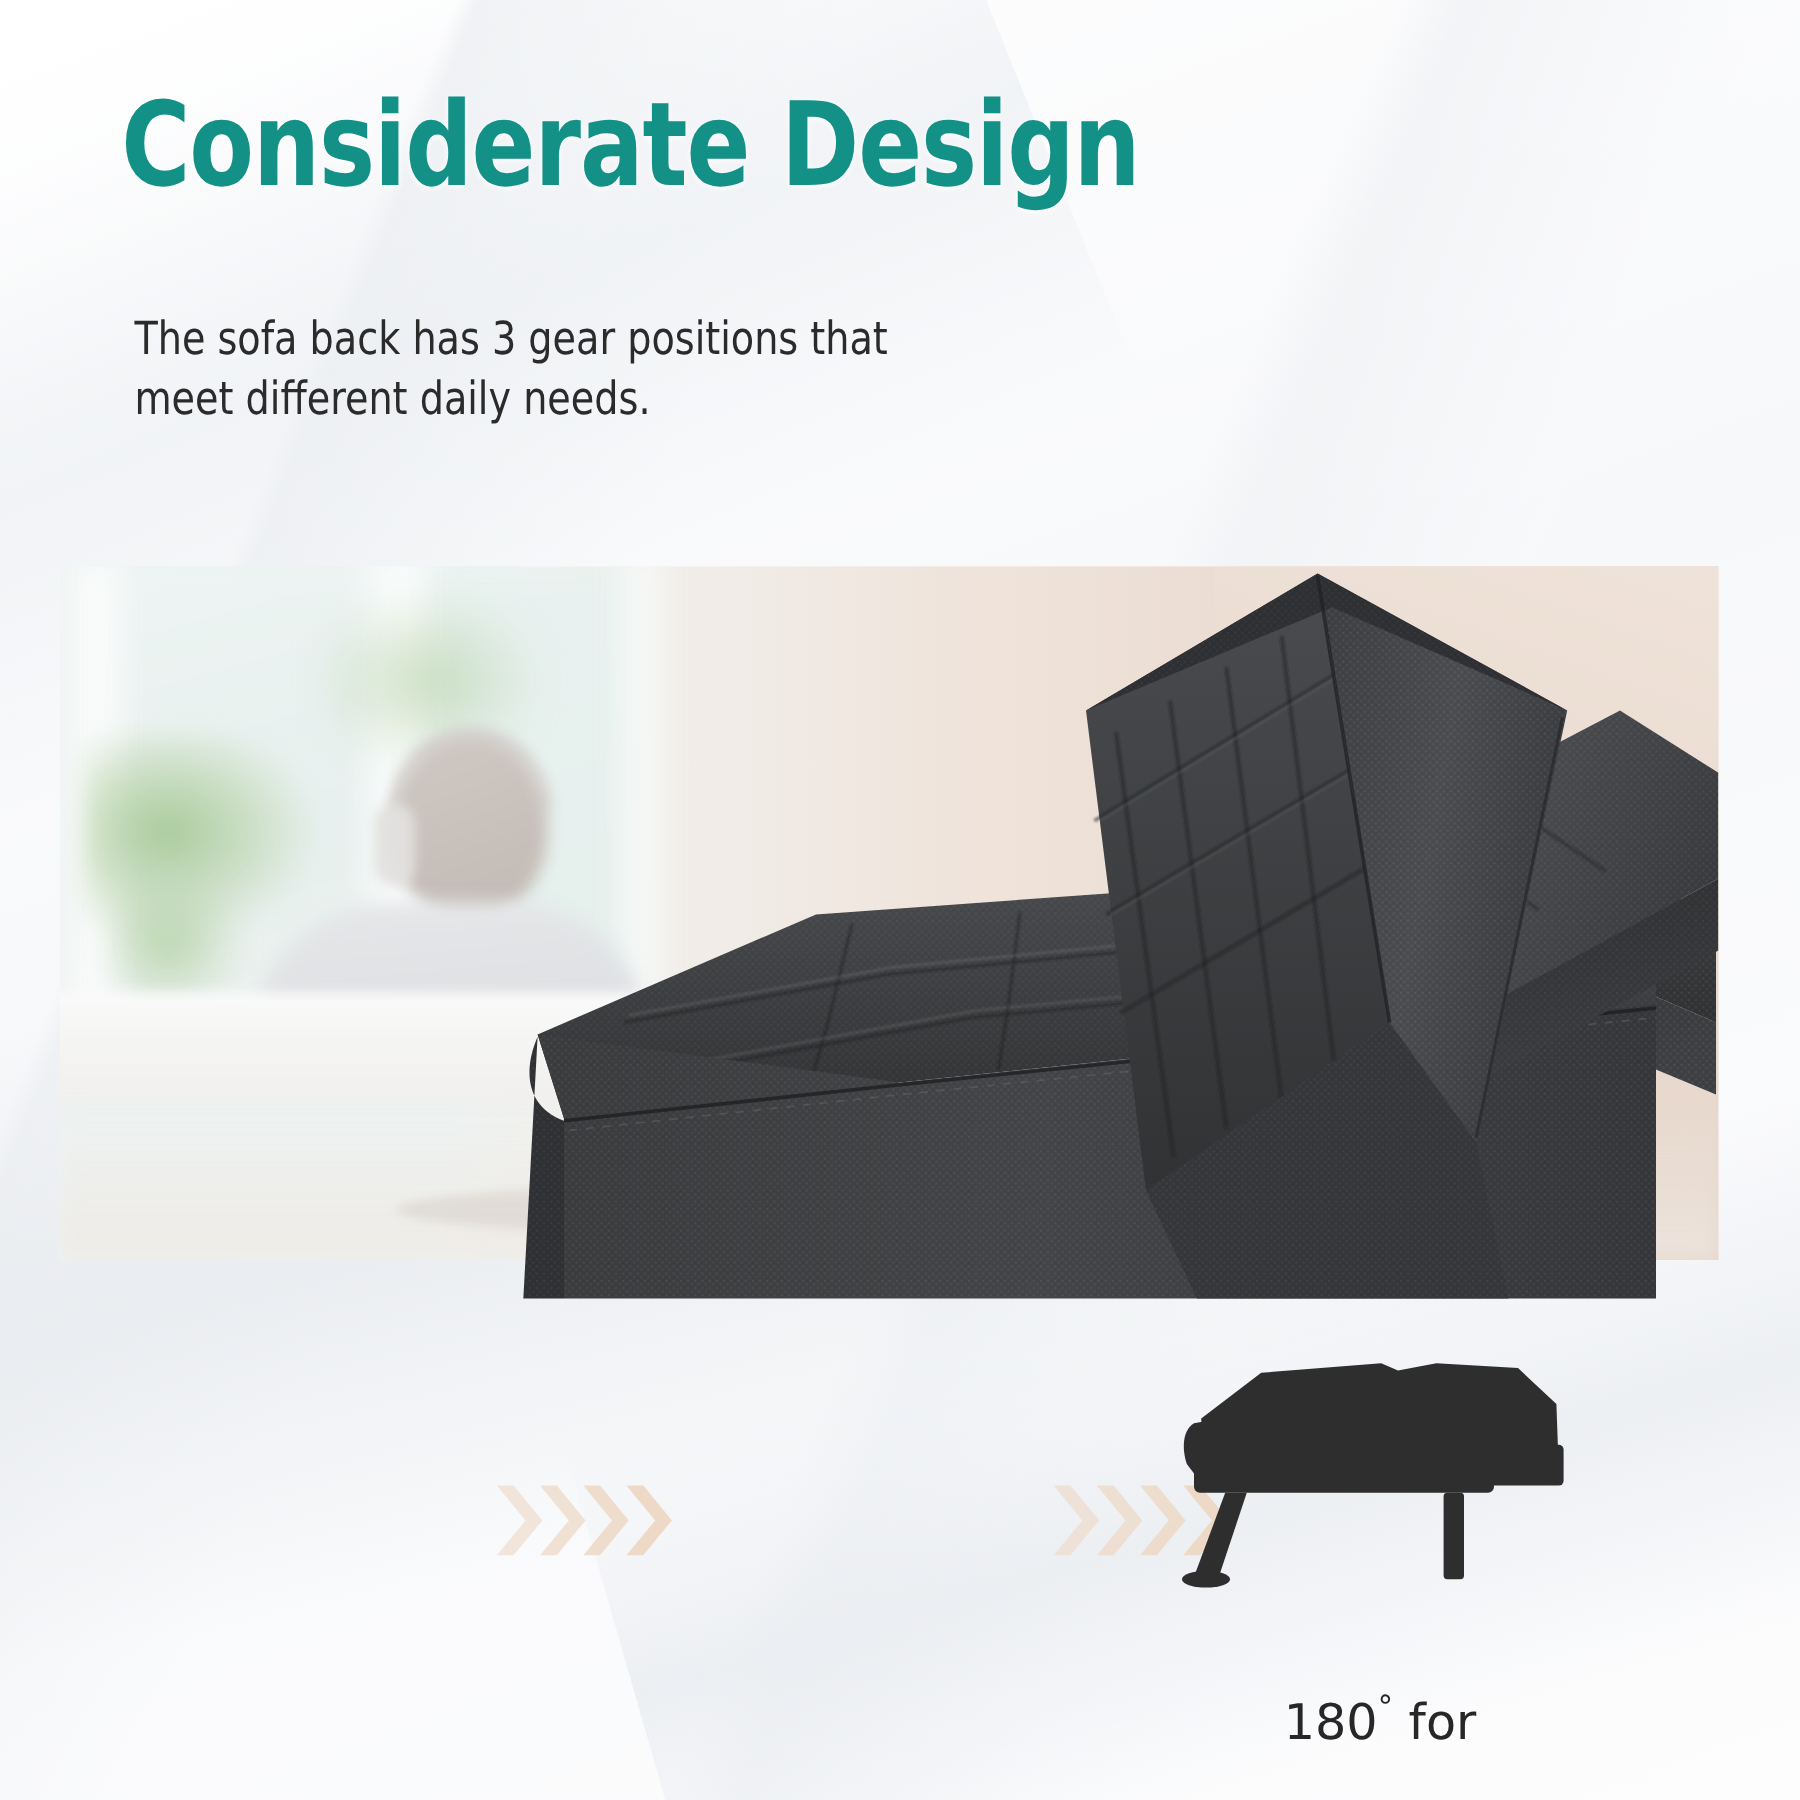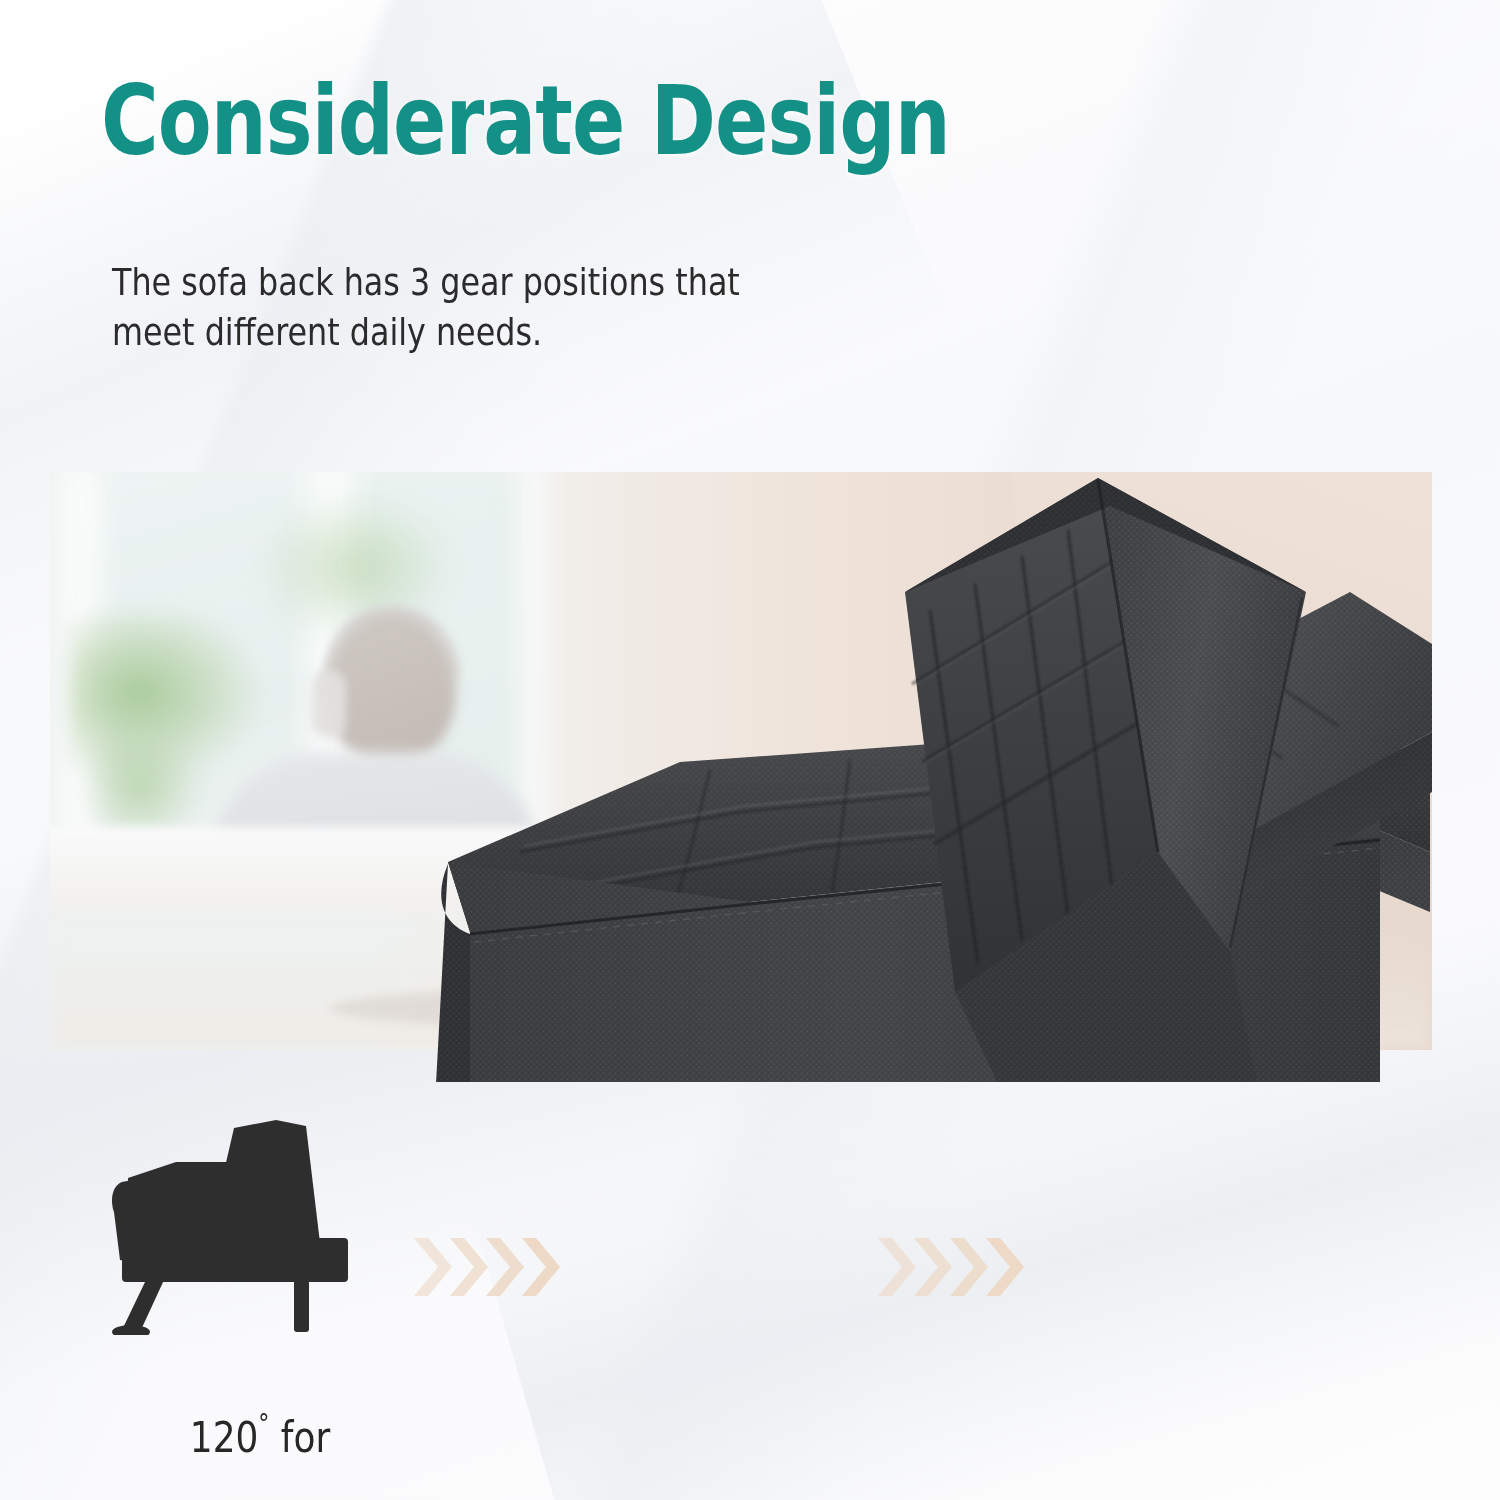--- a/index.html
+++ b/index.html
@@ -356,51 +356,50 @@
     </g>
     <g>
       <path d="M 1122,860 L 1154,860 L 1158,1030 L 1126,1030 Z" fill="url(#chrome)"></path>
       <ellipse cx="1142" cy="1030" rx="16" ry="6" fill="#b6bbbf"></ellipse>
     </g>
   </svg>
 </div>
 
 <div id="stages">
 
-  <div class="stage" id="stage-1">
-    <svg class="stage-svg" width="300" height="215" viewBox="0 0 300 215">
-      <g fill="#2e2e2e">
-        <path d="M 124,8 L 166,0 L 196,6 L 213,148 L 118,150 L 112,60 Z"></path>
-        <path d="M 18,58 L 66,42 L 128,42 L 128,148 L 20,148 Z"></path>
-        <path d="M 12,62 C 2,66 0,80 4,92 L 10,140 L 22,142 L 22,60 Z"></path>
-        <path d="M 118,120 L 216,120 L 238,158 L 14,160 L 12,122 Z"></path>
-        <rect x="12" y="118" width="226" height="44" rx="4"></rect>
-        <path d="M 36,160 L 54,160 L 30,212 L 12,210 Z"></path>
-        <ellipse cx="21" cy="212" rx="19" ry="7"></ellipse>
-        <rect x="184" y="160" width="15" height="52" rx="3"></rect>
-      </g>
-    </svg>
-    <div class="stage-caption">
-      <span>120<span class="deg">°</span> for</span><br>
-      
-    </div>
-  </div>
 
   <svg class="arrows" id="arrows-1" viewBox="0 0 160 70">
     <g fill="#edd9c6">
       <polygon points="2,6 16,6 40,35 16,64 2,64 26,35" opacity="0.62"></polygon>
       <polygon points="38,6 52,6 76,35 52,64 38,64 62,35" opacity="0.76"></polygon>
       <polygon points="74,6 88,6 112,35 88,64 74,64 98,35" opacity="0.88"></polygon>
       <polygon points="110,6 124,6 148,35 124,64 110,64 134,35" opacity="1"></polygon>
     </g>
   </svg>
 
 
   <svg class="arrows" id="arrows-2" viewBox="0 0 160 70">
     <g fill="#edd9c6">
       <polygon points="2,6 16,6 40,35 16,64 2,64 26,35" opacity="0.62"></polygon>
       <polygon points="38,6 52,6 76,35 52,64 38,64 62,35" opacity="0.76"></polygon>
       <polygon points="74,6 88,6 112,35 88,64 74,64 98,35" opacity="0.88"></polygon>
       <polygon points="110,6 124,6 148,35 124,64 110,64 134,35" opacity="1"></polygon>
     </g>
   </svg>
 
+  <div class="stage" id="stage-3">
+    <svg class="stage-svg" width="330" height="215" viewBox="0 0 330 215">
+      <g fill="#2e2e2e">
+        <path d="M 16,62 L 66,24 L 166,16 L 180,22 L 212,16 L 280,20 L 312,50 L 314,106 L 18,108 Z"></path>
+        <path d="M 10,66 C 0,72 0,88 4,100 L 10,108 L 22,108 L 22,64 Z"></path>
+        <rect x="10" y="88" width="250" height="36" rx="5"></rect>
+        <rect x="252" y="84" width="66" height="34" rx="4"></rect>
+        <path d="M 36,124 L 54,124 L 30,196 L 10,194 Z"></path>
+        <ellipse cx="20" cy="196" rx="20" ry="7"></ellipse>
+        <rect x="218" y="124" width="17" height="72" rx="3"></rect>
+      </g>
+    </svg>
+    <div class="stage-caption">
+      <span>180<span class="deg">°</span> for</span><br>
+      
+    </div>
+  </div>
 </div>
 
 </body></html>

